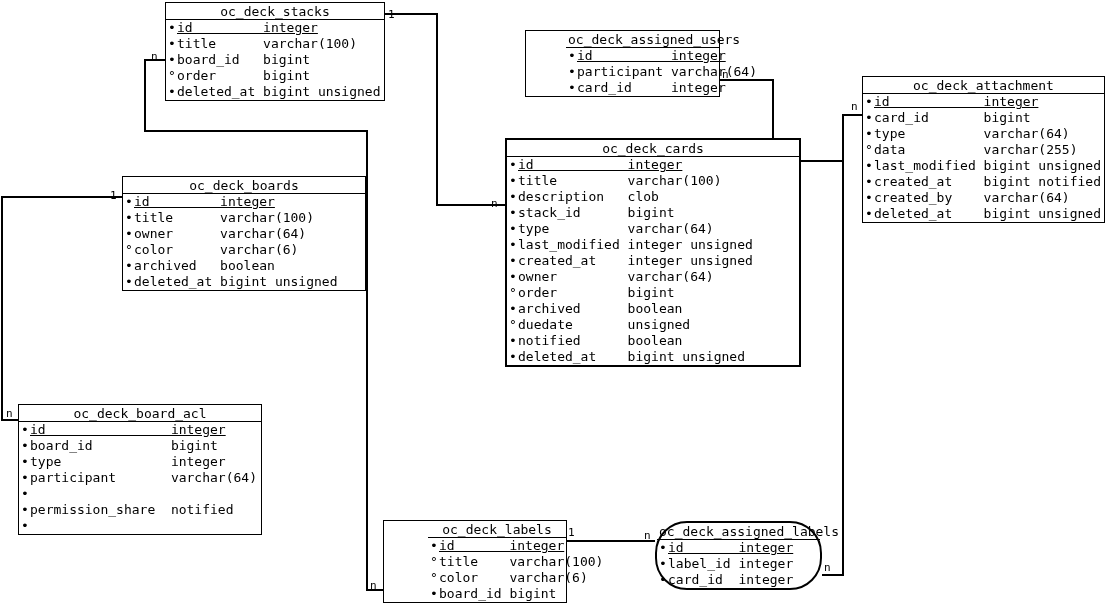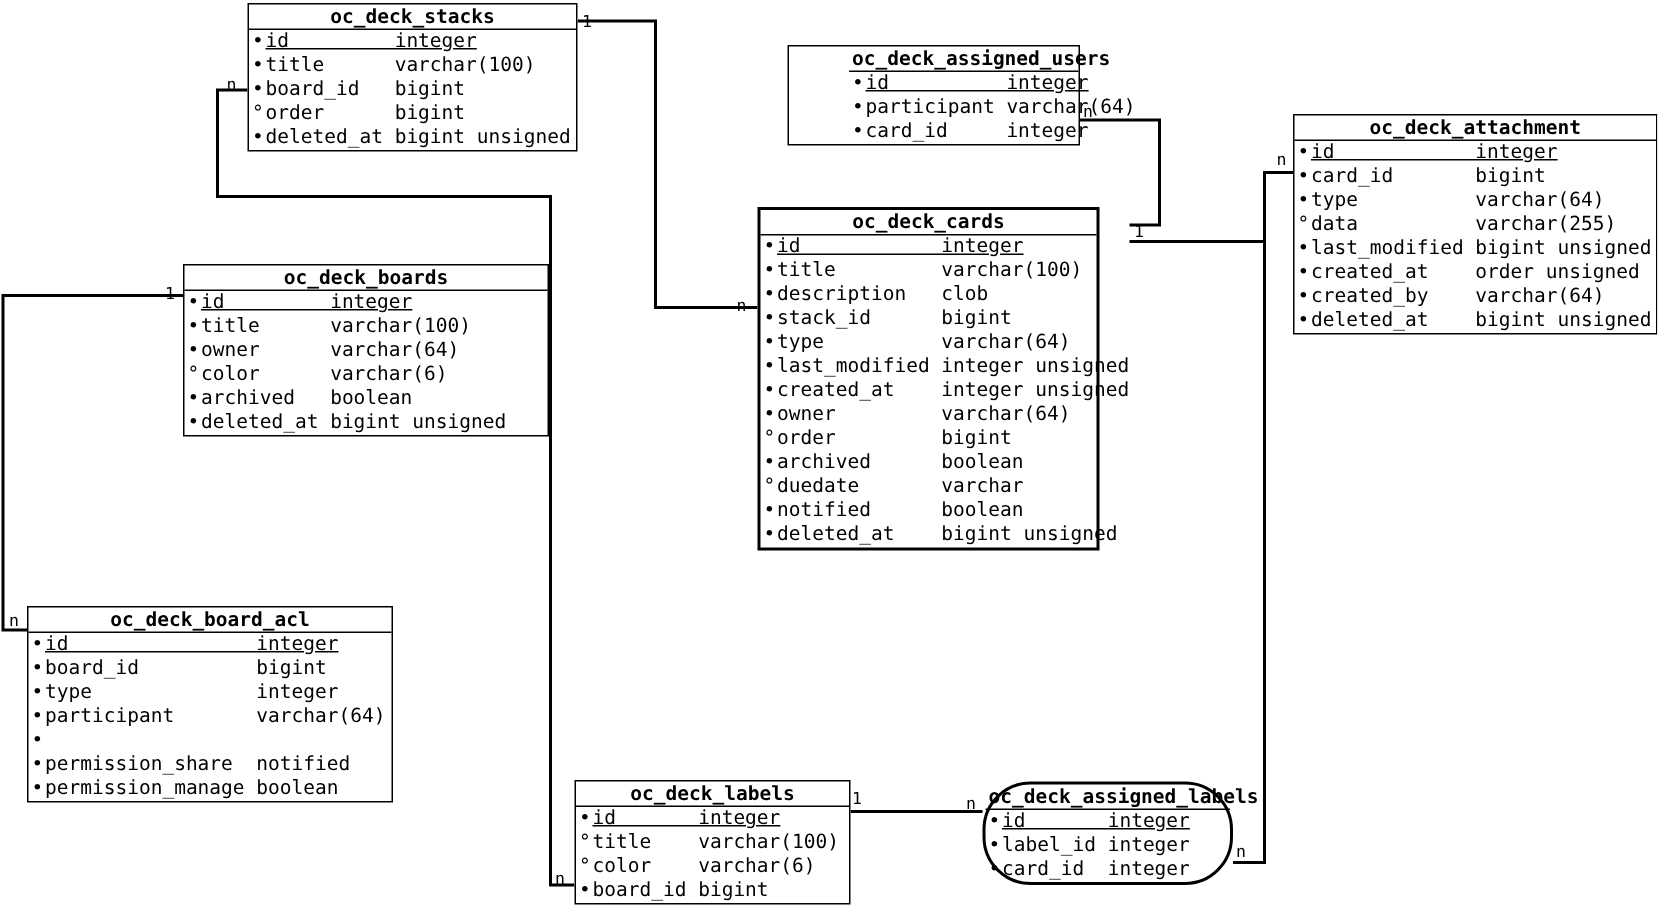--- a/index.html
+++ b/index.html
@@ -9,21 +9,21 @@
     font-family:"DejaVu Sans Mono","Liberation Mono",monospace;
   }
   #connectors{position:absolute;left:0;top:0;}
   #connectors polyline{fill:none;stroke:#000;stroke-width:2;}
   #connectors text{font-family:"DejaVu Sans Mono","Liberation Mono",monospace;font-size:11px;fill:#000;}
   .table-box{
     position:absolute;background:#fff;border:1px solid #000;box-sizing:border-box;
   }
   .table-box.bold{border-width:2px;}
   .table-title{
-    font-weight:bold;font-size:13px;line-height:15px;text-align:center;
+    font-weight:normal;font-size:13px;line-height:15px;text-align:center;
     border-bottom:1px solid #000;white-space:pre;padding:1px 2px 0 2px;
   }
   .table-row{display:flex;font-size:13px;line-height:16px;white-space:pre;padding:0 2px;}
   .marker{width:9px;display:inline-block;flex:0 0 9px;}
   .row-text{white-space:pre;}
   .pk{text-decoration:underline;}
 </style>
 </head>
 <body>
 
@@ -65,60 +65,60 @@
       <div class="table-row"><span class="marker">•</span><span class="row-text">participant varchar(64)</span></div>
       <div class="table-row"><span class="marker">•</span><span class="row-text">card_id     integer</span></div>
     </div>
     <div class="table-box" style="left: 862px; top: 76px; width: 243px;">
       <div class="table-title">oc_deck_attachment</div>
       <div class="table-row"><span class="marker">•</span><span class="row-text pk">id            integer</span></div>
       <div class="table-row"><span class="marker">•</span><span class="row-text">card_id       bigint</span></div>
       <div class="table-row"><span class="marker">•</span><span class="row-text">type          varchar(64)</span></div>
       <div class="table-row"><span class="marker">°</span><span class="row-text">data          varchar(255)</span></div>
       <div class="table-row"><span class="marker">•</span><span class="row-text">last_modified bigint unsigned</span></div>
-      <div class="table-row"><span class="marker">•</span><span class="row-text">created_at    order unsigned</span></div>
+      <div class="table-row"><span class="marker">•</span><span class="row-text">created_at    bigint notified</span></div>
       <div class="table-row"><span class="marker">•</span><span class="row-text">created_by    varchar(64)</span></div>
       <div class="table-row"><span class="marker">•</span><span class="row-text">deleted_at    bigint unsigned</span></div>
     </div>
-    <div class="table-box bold" style="left: 505px; top: 138px; width: 228px;">
+    <div class="table-box bold" style="left: 505px; top: 138px; width: 296px;">
       <div class="table-title">oc_deck_cards</div>
       <div class="table-row"><span class="marker">•</span><span class="row-text pk">id            integer</span></div>
       <div class="table-row"><span class="marker">•</span><span class="row-text">title         varchar(100)</span></div>
       <div class="table-row"><span class="marker">•</span><span class="row-text">description   clob</span></div>
       <div class="table-row"><span class="marker">•</span><span class="row-text">stack_id      bigint</span></div>
       <div class="table-row"><span class="marker">•</span><span class="row-text">type          varchar(64)</span></div>
       <div class="table-row"><span class="marker">•</span><span class="row-text">last_modified integer unsigned</span></div>
       <div class="table-row"><span class="marker">•</span><span class="row-text">created_at    integer unsigned</span></div>
       <div class="table-row"><span class="marker">•</span><span class="row-text">owner         varchar(64)</span></div>
       <div class="table-row"><span class="marker">°</span><span class="row-text">order         bigint</span></div>
       <div class="table-row"><span class="marker">•</span><span class="row-text">archived      boolean</span></div>
-      <div class="table-row"><span class="marker">°</span><span class="row-text">duedate       varchar</span></div>
+      <div class="table-row"><span class="marker">°</span><span class="row-text">duedate       unsigned</span></div>
       <div class="table-row"><span class="marker">•</span><span class="row-text">notified      boolean</span></div>
       <div class="table-row"><span class="marker">•</span><span class="row-text">deleted_at    bigint unsigned</span></div>
     </div>
     <div class="table-box" style="left: 122px; top: 176px; width: 244px;">
       <div class="table-title">oc_deck_boards</div>
       <div class="table-row"><span class="marker">•</span><span class="row-text pk">id         integer</span></div>
       <div class="table-row"><span class="marker">•</span><span class="row-text">title      varchar(100)</span></div>
       <div class="table-row"><span class="marker">•</span><span class="row-text">owner      varchar(64)</span></div>
       <div class="table-row"><span class="marker">°</span><span class="row-text">color      varchar(6)</span></div>
       <div class="table-row"><span class="marker">•</span><span class="row-text">archived   boolean</span></div>
       <div class="table-row"><span class="marker">•</span><span class="row-text">deleted_at bigint unsigned</span></div>
     </div>
     <div class="table-box" style="left: 18px; top: 404px; width: 244px;">
       <div class="table-title">oc_deck_board_acl</div>
       <div class="table-row"><span class="marker">•</span><span class="row-text pk">id                integer</span></div>
       <div class="table-row"><span class="marker">•</span><span class="row-text">board_id          bigint</span></div>
       <div class="table-row"><span class="marker">•</span><span class="row-text">type              integer</span></div>
       <div class="table-row"><span class="marker">•</span><span class="row-text">participant       varchar(64)</span></div>
       <div class="table-row"><span class="marker">•</span></div>
       <div class="table-row"><span class="marker">•</span><span class="row-text">permission_share  notified</span></div>
-      <div class="table-row"><span class="marker">•</span><span class="row-text">permission_manage boolean</span></div>
+      <div class="table-row"><span class="marker">•</span></div>
     </div>
-    <div class="table-box" style="left: 383px; top: 520px; width: 184px;">
+    <div class="table-box" style="left: 383px; top: 520px; width: 184px; padding-left: 44px;">
       <div class="table-title">oc_deck_labels</div>
       <div class="table-row"><span class="marker">•</span><span class="row-text pk">id       integer</span></div>
       <div class="table-row"><span class="marker">°</span><span class="row-text">title    varchar(100)</span></div>
       <div class="table-row"><span class="marker">°</span><span class="row-text">color    varchar(6)</span></div>
       <div class="table-row"><span class="marker">•</span><span class="row-text">board_id bigint</span></div>
     </div>
     <div class="table-box bold" style="left: 655px; top: 521px; width: 167px; border-radius: 32px;">
       <div class="table-title">oc_deck_assigned_labels</div>
       <div class="table-row"><span class="marker">•</span><span class="row-text pk">id       integer</span></div>
       <div class="table-row"><span class="marker">•</span><span class="row-text">label_id integer</span></div>

